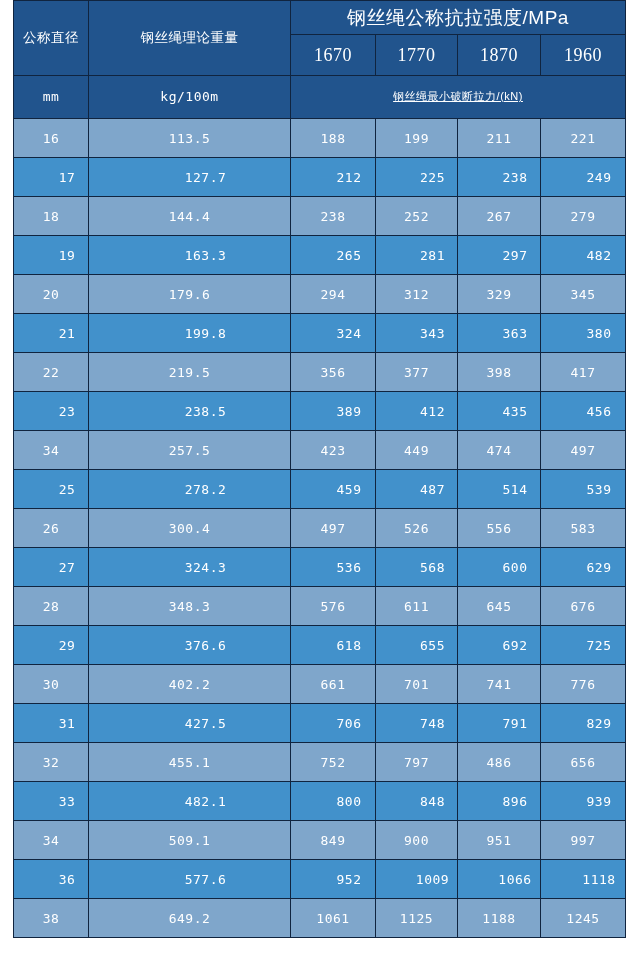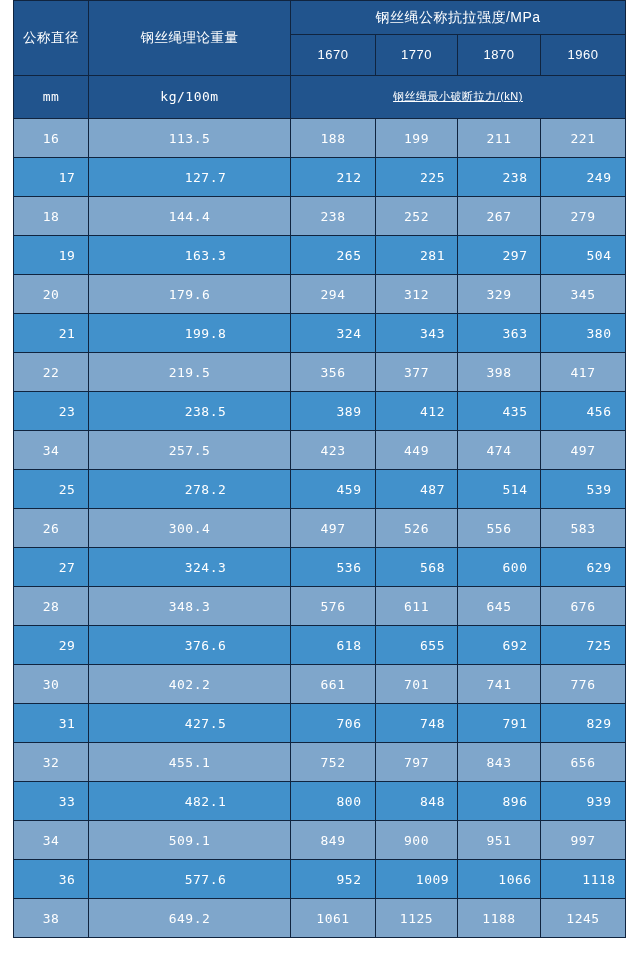--- a/index.html
+++ b/index.html
@@ -55,25 +55,25 @@
   }
   th.h-title-dia,
   th.h-title-wt {
     font-size: 13.5px;
   }
   tr.hdr-row-1 th { height: 33px; }
   tr.hdr-row-2 th { height: 40px; }
   tr.hdr-row-3 th { height: 42px; }
 
   th.h-strength-group {
-    font-size: 14px;
+    font-size: 19px;
   }
   th.h-strength-val {
-    font-size: 13px;
-    font-family: Liberation Sans, sans-serif;
+    font-size: 18px;
+    font-family: Liberation Serif, serif;
     letter-spacing: 0.5px;
   }
   th.h-unit-mm,
   th.h-unit-kg {
     font-size: 13px;
     font-family: "DejaVu Sans Mono", "Liberation Mono", monospace;
     letter-spacing: 1px;
   }
   th.h-unit-break {
     font-size: 11px;
@@ -151,21 +151,21 @@
           <td>252</td>
           <td>267</td>
           <td>279</td>
         </tr>
         <tr class="row-dark">
           <td>19</td>
           <td>163.3</td>
           <td>265</td>
           <td>281</td>
           <td>297</td>
-          <td>504</td>
+          <td>482</td>
         </tr>
         <tr class="row-light">
           <td>20</td>
           <td>179.6</td>
           <td>294</td>
           <td>312</td>
           <td>329</td>
           <td>345</td>
         </tr>
         <tr class="row-dark">
@@ -254,21 +254,21 @@
           <td>706</td>
           <td>748</td>
           <td>791</td>
           <td>829</td>
         </tr>
         <tr class="row-light">
           <td>32</td>
           <td>455.1</td>
           <td>752</td>
           <td>797</td>
-          <td>843</td>
+          <td>486</td>
           <td>656</td>
         </tr>
         <tr class="row-dark">
           <td>33</td>
           <td>482.1</td>
           <td>800</td>
           <td>848</td>
           <td>896</td>
           <td>939</td>
         </tr>

